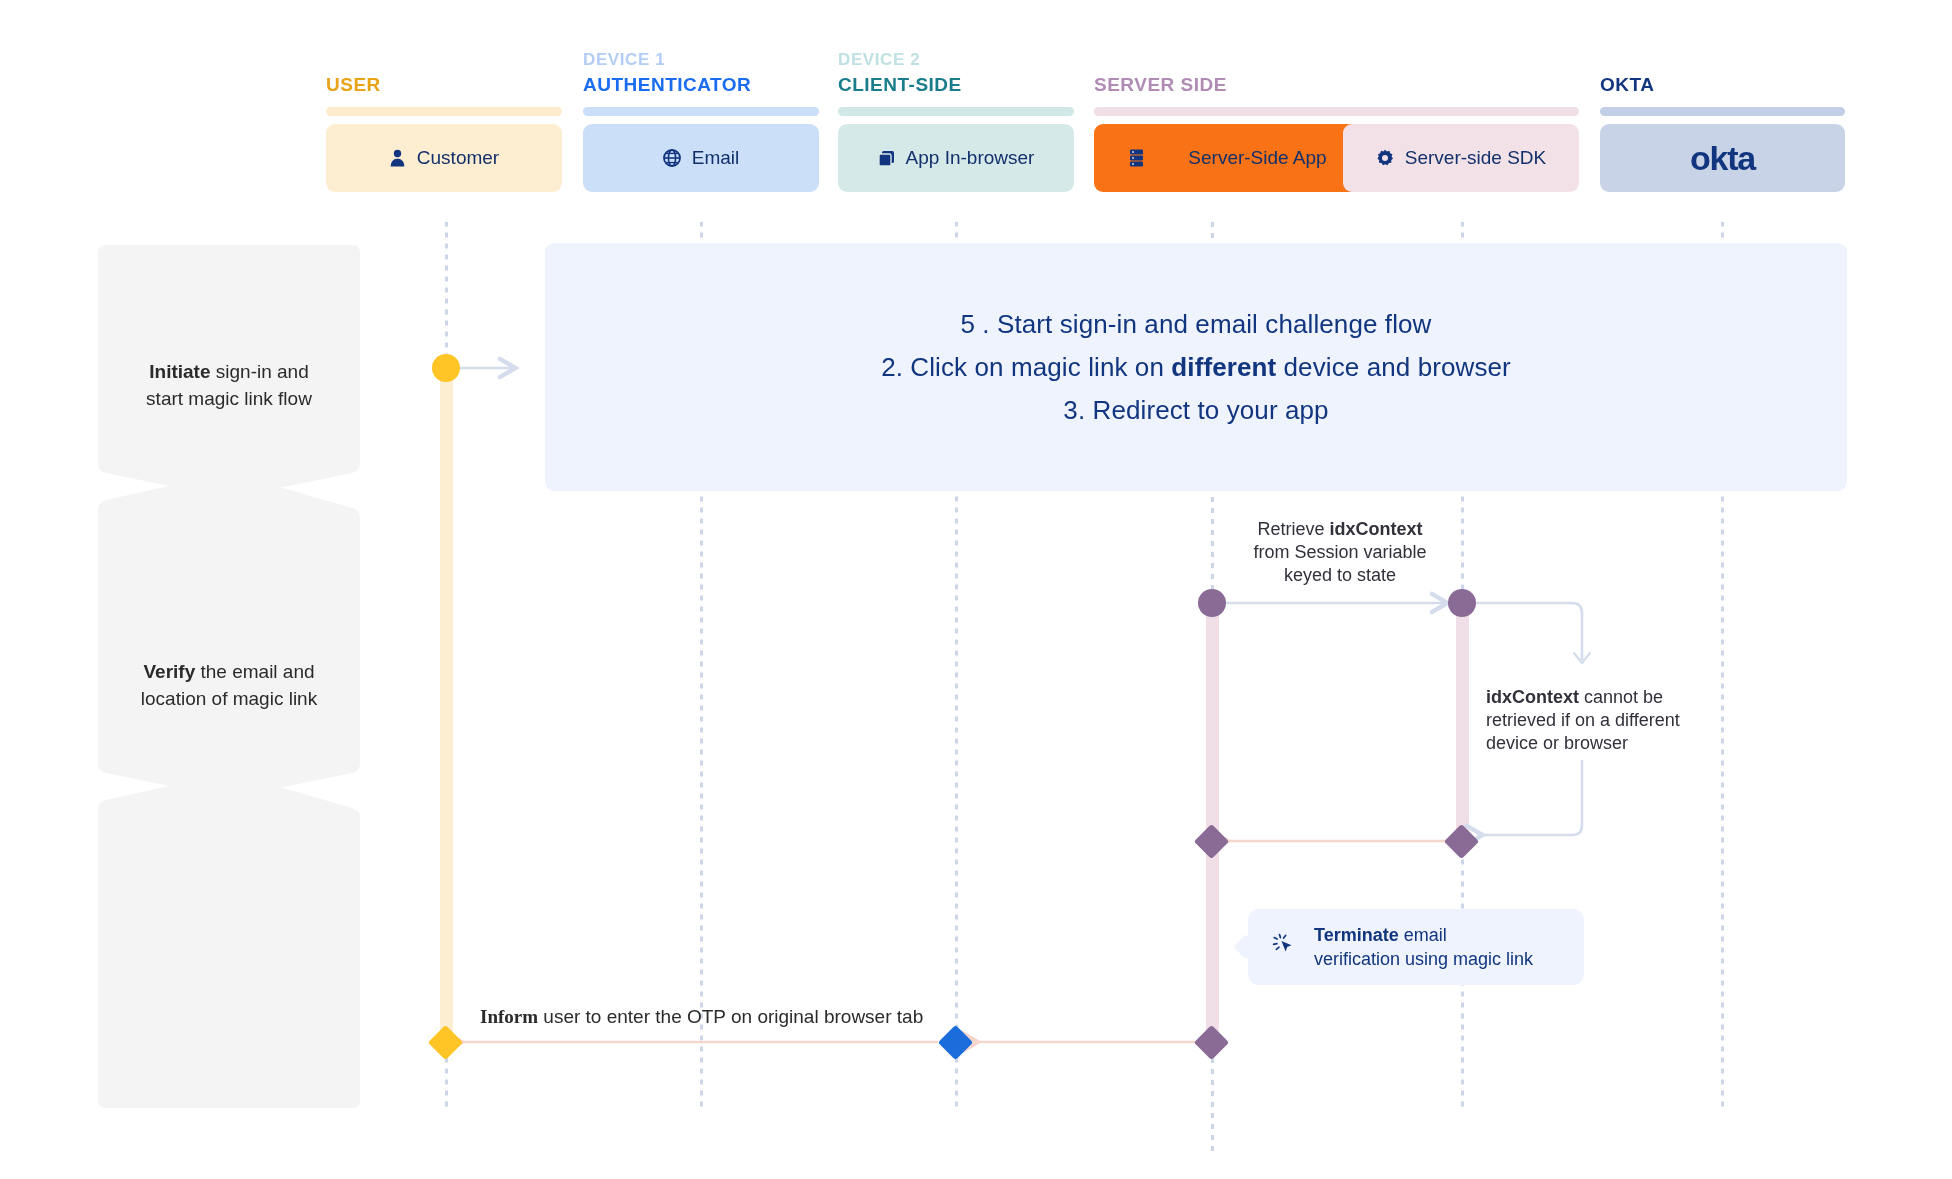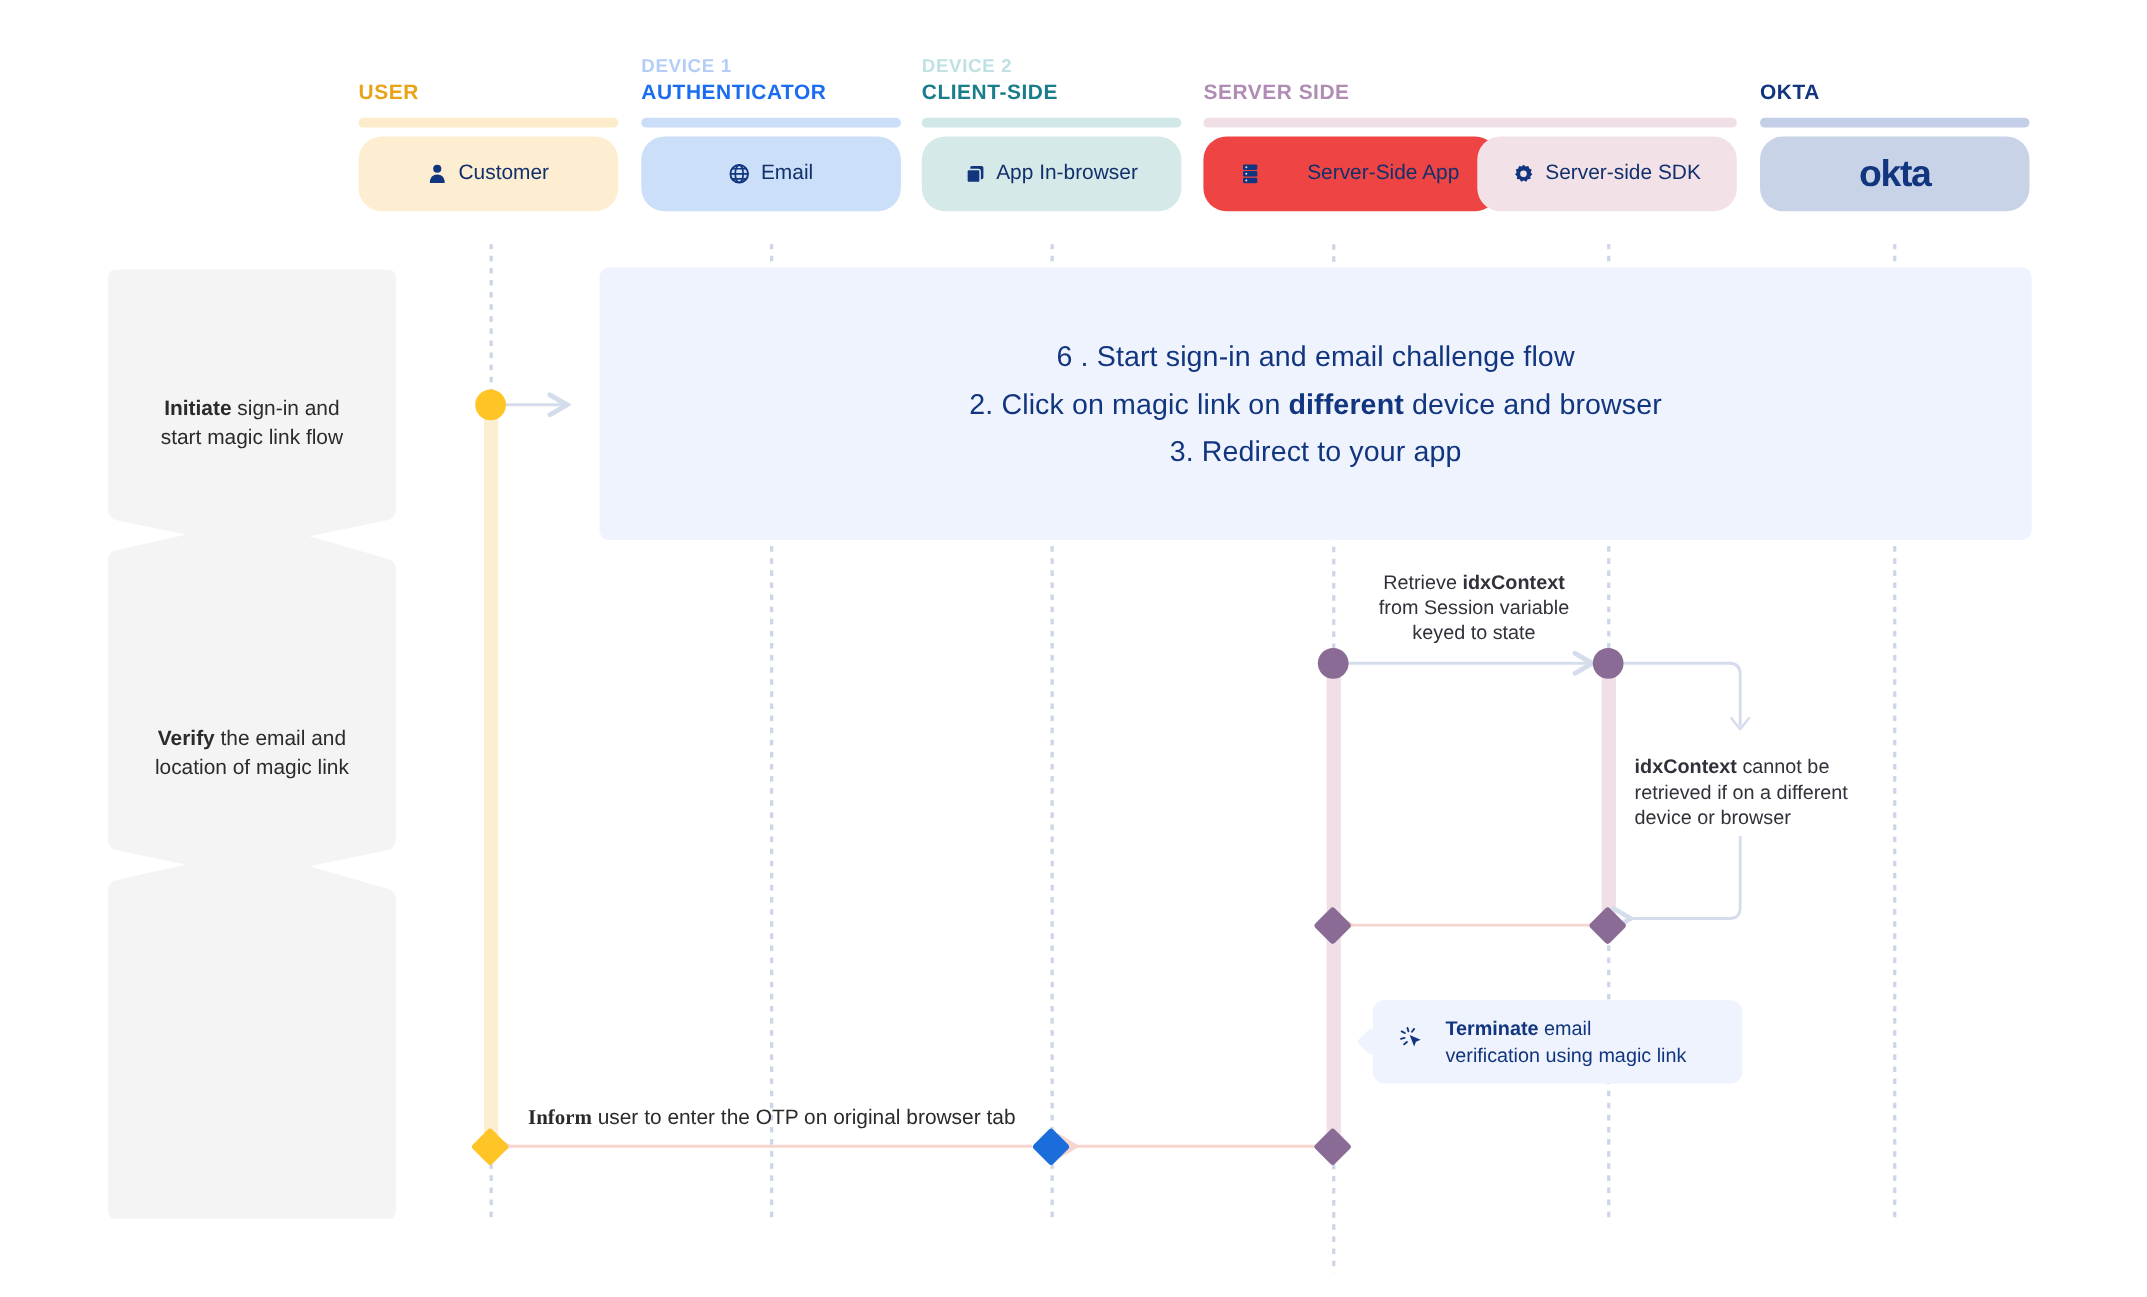--- a/index.html
+++ b/index.html
@@ -22,21 +22,21 @@
     font-size: 17px; font-weight: bold; letter-spacing: .6px;
     line-height: 24px;
   }
   .col-label {
     font-size: 19px; font-weight: bold; letter-spacing: .5px;
     line-height: 26px;
   }
   .col-bar { position: absolute; height: 9px; border-radius: 5px; }
 
   .pbox {
-    position: absolute; height: 68px; border-radius: 21px;
+    position: absolute; height: 68px; border-radius: 9px;
     display: flex; align-items: center; justify-content: center;
     gap: 11px;
     font-size: 19px; color: #12306b; font-weight: 400;
   }
   .pbox .ico { display: flex; align-items: center; }
 
   
   .lifeline {
     position: absolute; width: 3px;
     background-image: linear-gradient(to bottom, #ccd6e8 50%, rgba(255,255,255,0) 0%);
@@ -180,21 +180,21 @@
           <rect x="1" y="4" width="12" height="12" rx="1.6" fill="#11357e" stroke="#d6e9e9" stroke-width="1.4"></rect>
         </svg>
     </span>
     <span>App In-browser</span>
   </div>
 
   <div class="col-head" style="left:1094px; top:72px;">
     <div class="col-label" style="color:#b08cb5;">SERVER SIDE</div>
   </div>
   <div class="col-bar" style="left:1094px; top:107px; width:485px; background:#f0dfe6;"></div>
-  <div class="pbox" style="left:1094px; top:124px; width:268px; background:#ef4444;gap:44px;">
+  <div class="pbox" style="left:1094px; top:124px; width:268px; background:#f97316;gap:44px;">
     <span class="ico">
       <svg width="15" height="18" viewBox="0 0 15 18">
           <rect x="1" y="0.5" width="13" height="5" rx="1.2" fill="#11357e"></rect>
           <rect x="1" y="6.5" width="13" height="5" rx="1.2" fill="#11357e"></rect>
           <rect x="1" y="12.5" width="13" height="5" rx="1.2" fill="#11357e"></rect>
           <circle cx="4" cy="3" r="0.9" fill="#f2e2e8"></circle>
           <circle cx="4" cy="9" r="0.9" fill="#f2e2e8"></circle>
           <circle cx="4" cy="15" r="0.9" fill="#f2e2e8"></circle>
         </svg>
     </span>
@@ -223,21 +223,21 @@
   <div class="lifeline" style="left:955px; top:222px; height:890px;"></div>
   <div class="lifeline" style="left:1211px; top:222px; height:935px;"></div>
   <div class="lifeline" style="left:1461px; top:222px; height:890px;"></div>
   <div class="lifeline" style="left:1721px; top:222px; height:890px;"></div>
 
   <div class="activation" style="left:440px; top:368px; height:676px; background:#fdeed1;"></div>
   <div class="activation" style="left:1206px; top:603px; height:440px; background:#f0dfe6;"></div>
   <div class="activation" style="left:1456px; top:603px; height:240px; background:#f0dfe6;"></div>
 
   <div id="mainpanel">
-    <div class="step">6 .  Start sign-in and email challenge flow</div>
+    <div class="step">5 .  Start sign-in and email challenge flow</div>
     <div class="step">
       <span>2. Click on magic link on </span><b>different</b><span> device and browser</span>
     </div>
     <div class="step">3. Redirect to your app</div>
   </div>
 
   <svg class="overlay">
     <defs>
       <marker id="ah-blue" markerWidth="9" markerHeight="9" refX="7.2" refY="4.5" orient="auto">
         <path d="M1,1 L7,4.5 L1,8" fill="none" stroke="#d5dded" stroke-width="1.7" stroke-linecap="round"></path>

